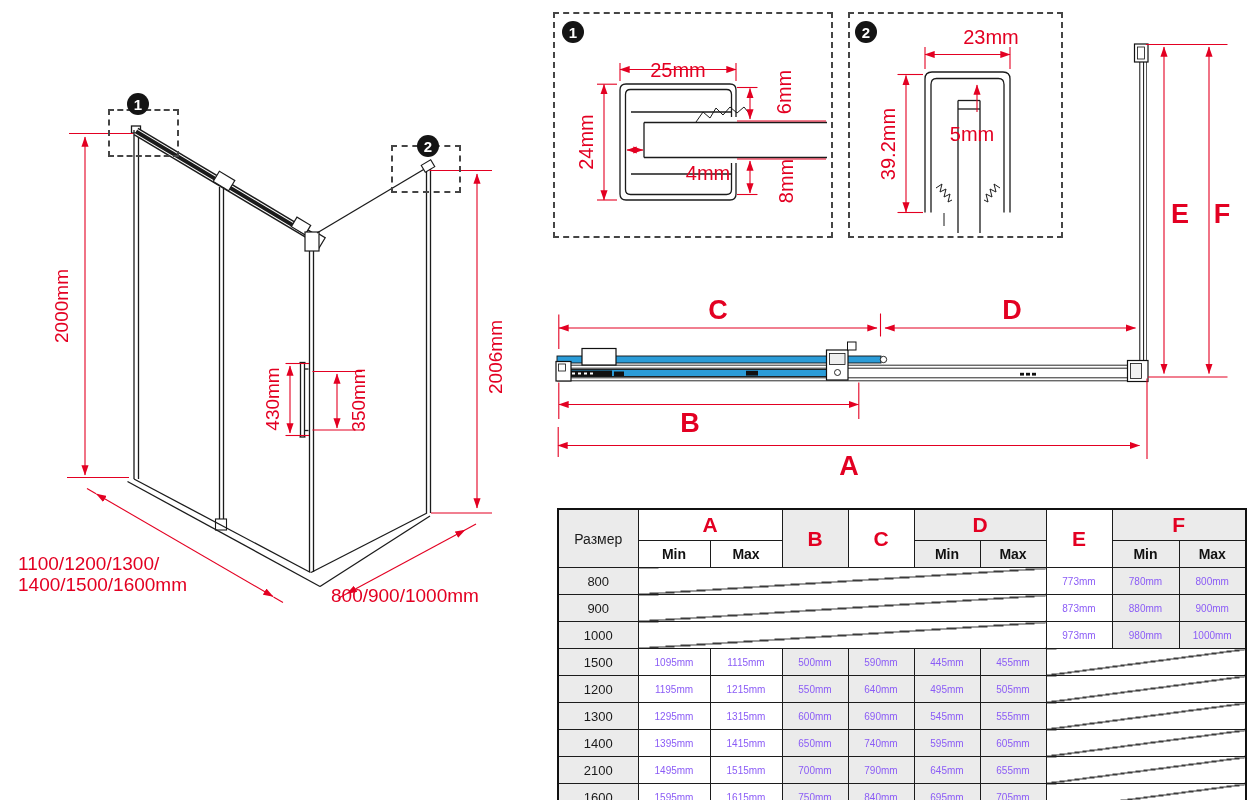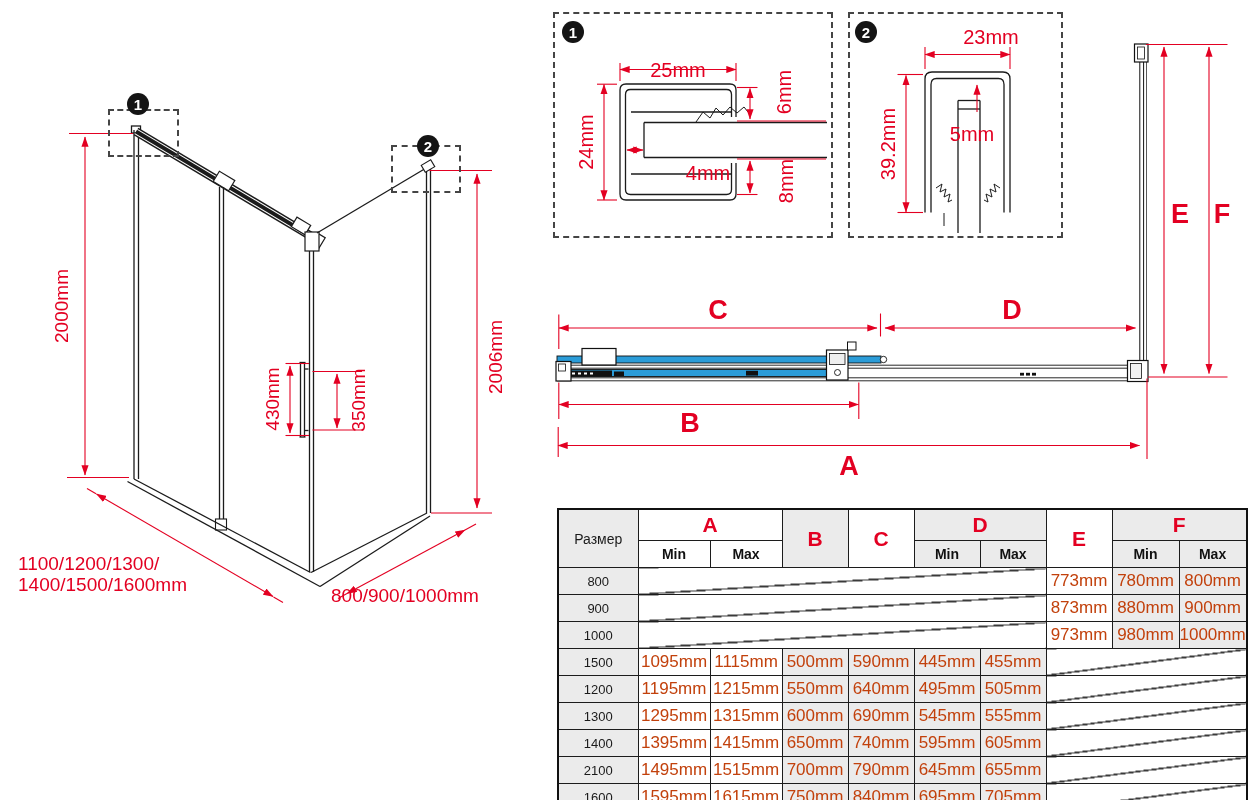--- a/index.html
+++ b/index.html
@@ -21,21 +21,21 @@
   .tblwrap{position:absolute;left:557px;top:508px;}
   table.spec{border-collapse:collapse;table-layout:fixed;background:#fff;}
   table.spec td,table.spec th{border:1px solid #1c1c1c;padding:0;text-align:center;vertical-align:middle;
       font-family:"Liberation Sans","DejaVu Sans",sans-serif;overflow:hidden;}
   table.spec{border:2px solid #111;}
   th.h1{height:30px;}
   th.letter{color:#e30022;font-size:21px;font-weight:bold;}
   th.minmax{height:26px;font-size:14px;font-weight:bold;color:#111;}
   th.sizehead{font-size:14px;font-weight:normal;}
   td.rowsize{font-size:13px;font-weight:normal;height:26px;}
-  td.val{font-size:17px;font-weight:normal;color:#c2410c;}
+  td.val{font-size:10px;font-weight:normal;color:#8b5cf6;}
   .shaded{background:#ebebeb;}
   td.strike{background-image:linear-gradient(to bottom right,
       transparent calc(50% - 0.8px),#3a3a3a calc(50% - 0.8px),
       #3a3a3a calc(50% + 0.8px),transparent calc(50% + 0.8px));}
 </style>
 </head>
 <body>
 
 <div class="stage">
 

